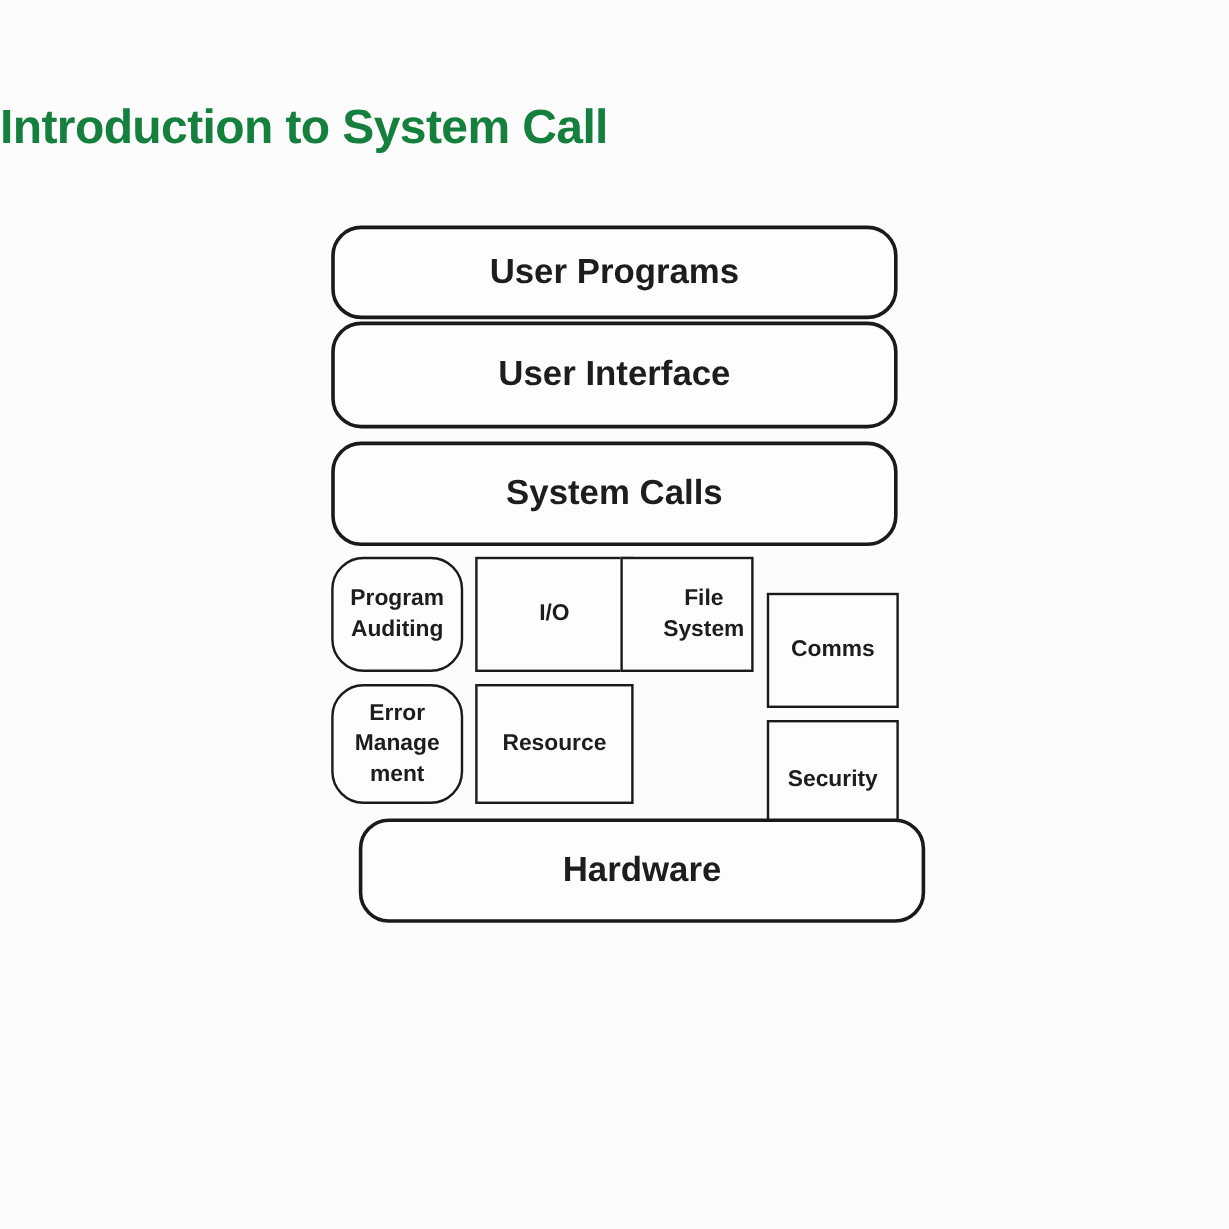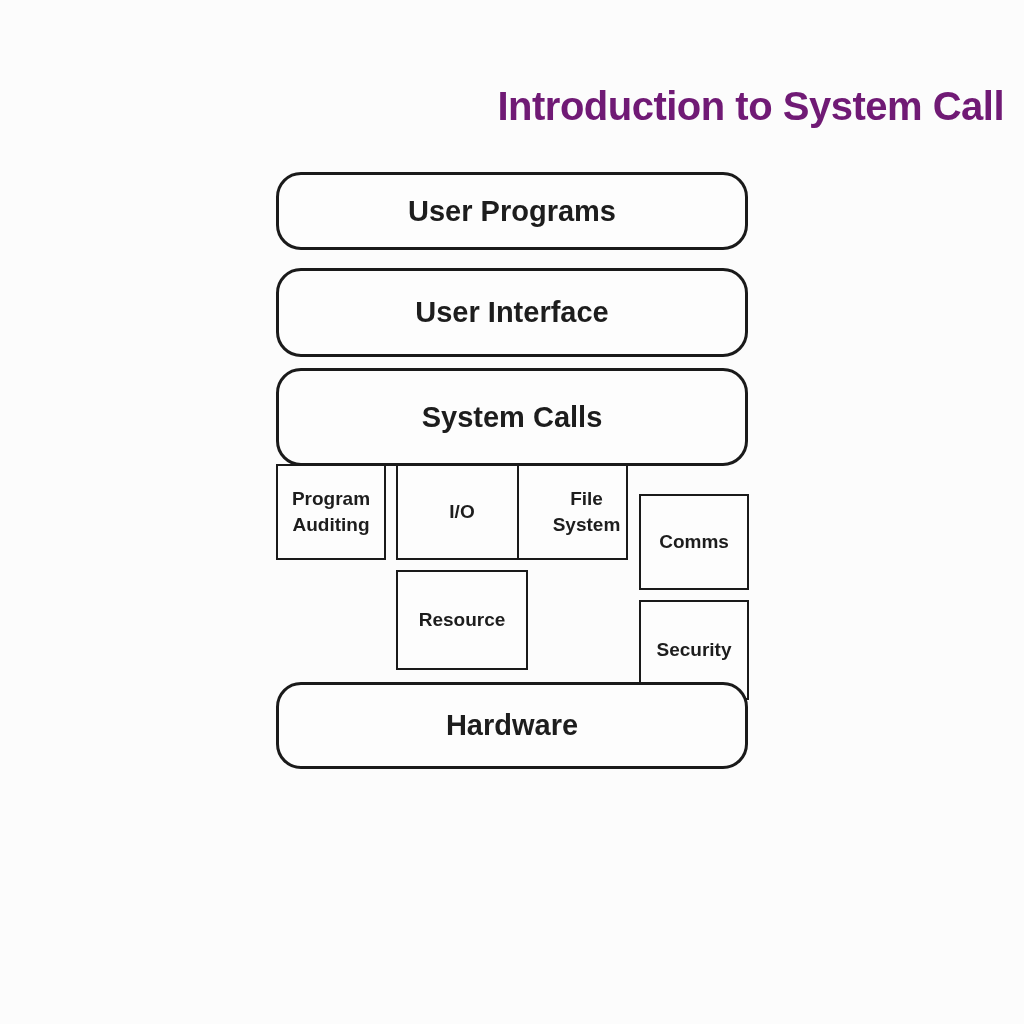--- a/index.html
+++ b/index.html
@@ -15,63 +15,63 @@
   .canvas {
     position: relative;
     width: 1024px;
     height: 1024px;
   }
   .title {
     position: absolute;
     top: 84px;
     left: 0;
     width: 1004px; 
-    text-align: right;
+    text-align: left;
     font-size: 40px;
     font-weight: 700;
     letter-spacing: -0.5px;
-    color: #701a75;
+    color: #15803d;
   }
   .bar {
     position: absolute;
     left: 276px;
     width: 472px;
     box-sizing: border-box;
     border: 3px solid #1a1a1a;
     border-radius: 25px;
     background: #fdfdfd;
     display: flex;
     align-items: center;
     justify-content: center;
     font-size: 29px;
     font-weight: 700;
     color: #1d1d1d;
   }
-  .bar-user-programs  { top: 172px; height: 78px; }
+  .bar-user-programs  { top: 188px; height: 78px; }
   .bar-user-interface { top: 268px; height: 89px; }
-  .bar-system-calls   { top: 368px; height: 98px; }
-  .bar-hardware       { top: 682px; height: 87px; }
+  .bar-system-calls   { top: 368px; height: 87px; }
+  .bar-hardware       { top: 682px; height: 87px; margin-left: 23px; }
   .cell {
     position: absolute;
     box-sizing: border-box;
     border: 2px solid #1a1a1a;
     background: #fdfdfd;
     display: flex;
     flex-direction: column;
     align-items: center;
     justify-content: center;
     text-align: center;
     font-size: 19px;
     font-weight: 700;
     line-height: 1.35;
     color: #1d1d1d;
   }
   .row1 { top: 464px; height: 96px; }
   .row2 { top: 570px; height: 100px; }
-  .col1 { left: 276px; width: 110px; }
+  .col1 { left: 276px; width: 110px; border-radius: 27px; }
   .col2 { left: 396px; width: 132px; }
   .col3 { left: 517px; width: 111px; padding-left: 28px; }
   .col4 { left: 639px; width: 110px; margin-top: 30px; }
   .cell span { display: block; }
 </style>
 </head>
 <body>
 
 <div class="canvas">
 
@@ -100,20 +100,25 @@
 
   <div class="cell row1 col3">
     <span>File</span>
     <span>System</span>
   </div>
 
   <div class="cell row1 col4">
     <span>Comms</span>
   </div>
 
+  <div class="cell row2 col1">
+    <span>Error</span>
+    <span>Manage</span>
+    <span>ment</span>
+  </div>
 
   <div class="cell row2 col2">
     <span>Resource</span>
   </div>
 
 
   <div class="cell row2 col4">
     <span>Security</span>
   </div>
 

